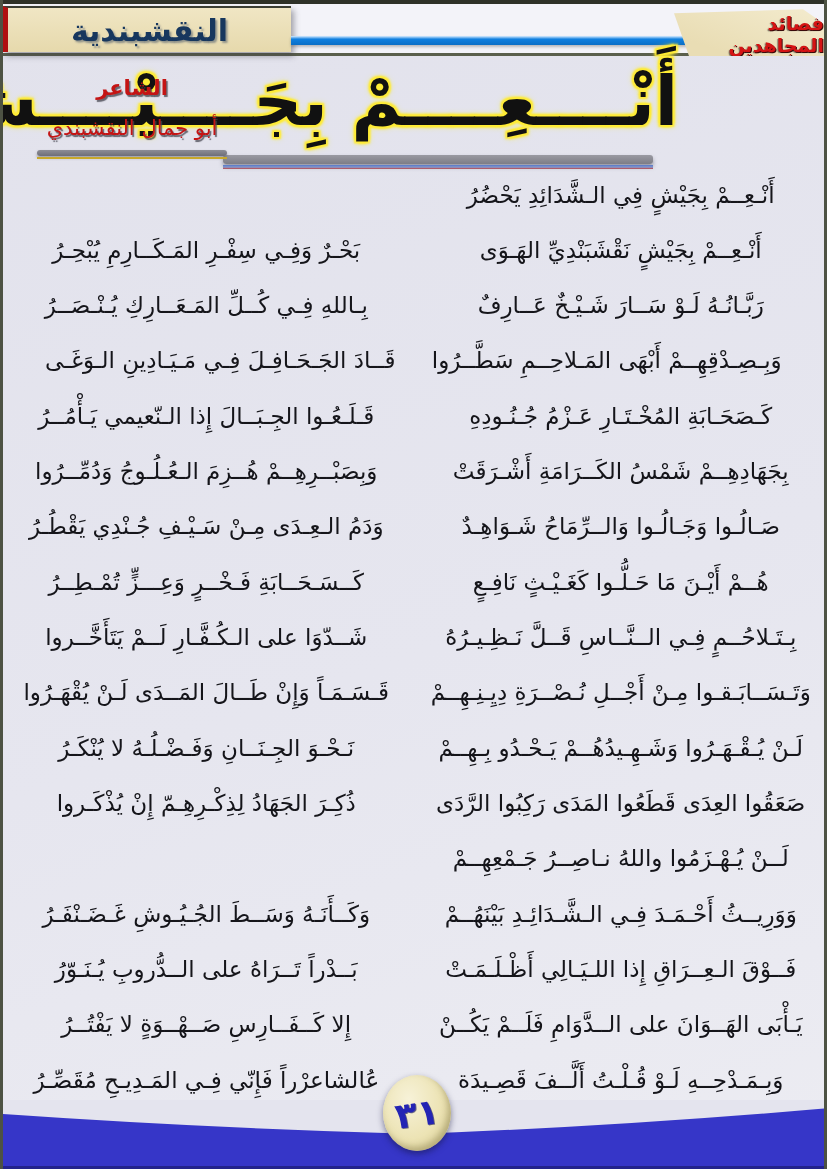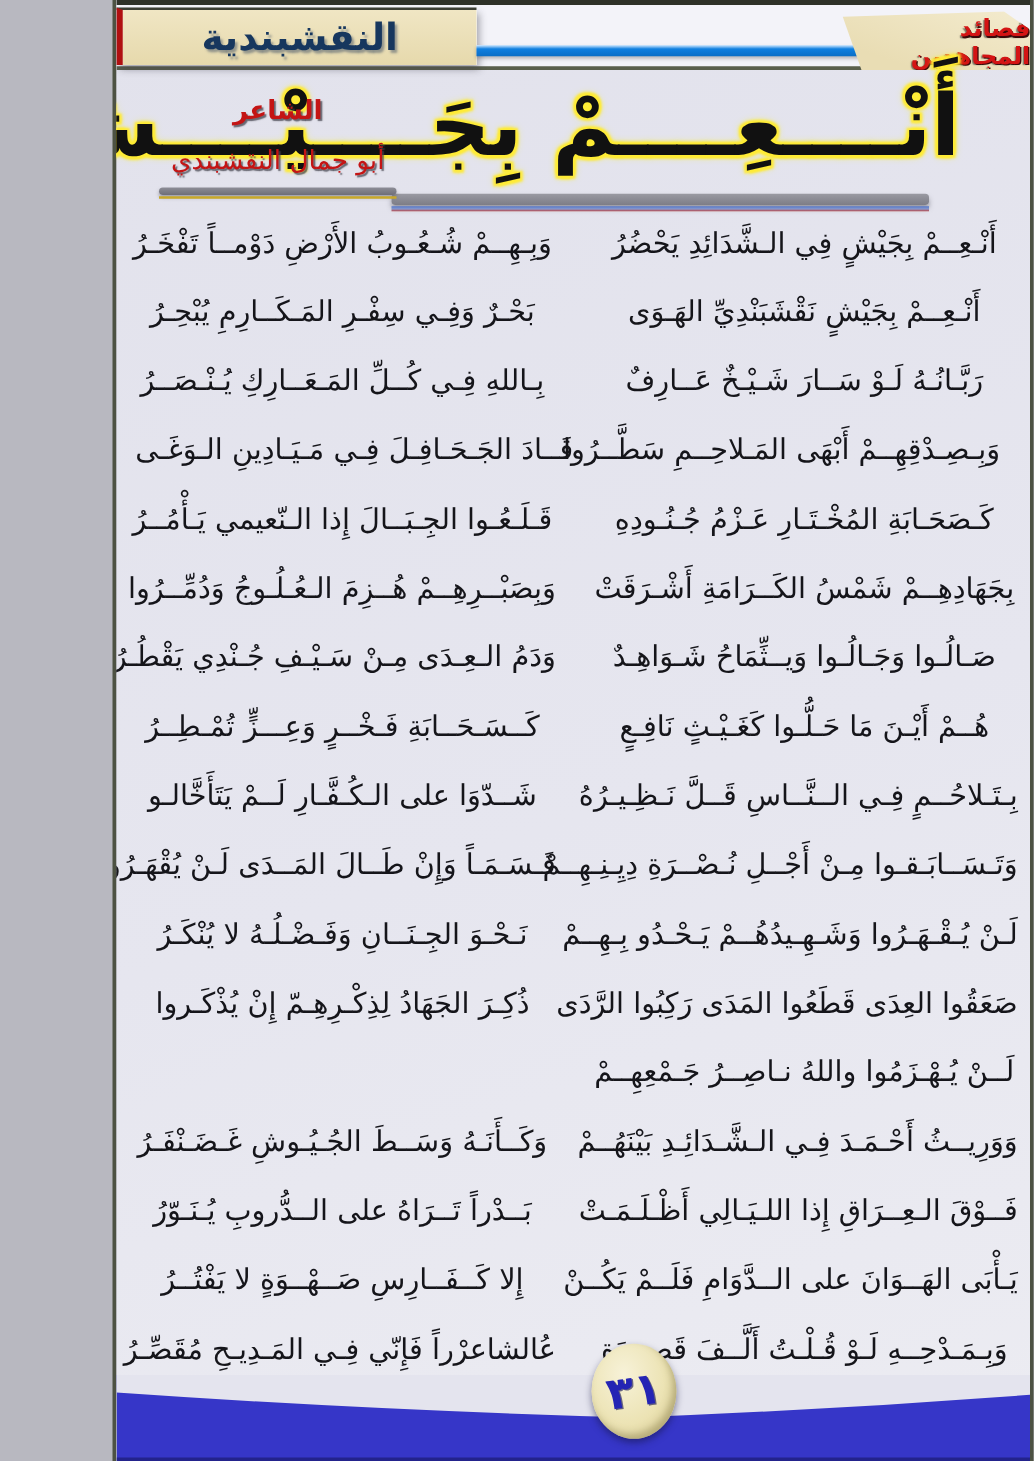--- a/index.html
+++ b/index.html
@@ -1,20 +1,20 @@
 <!DOCTYPE html>
 <html lang="ar" dir="rtl"><head>
 <meta charset="utf-8">
 <style>
   * { margin:0; padding:0; box-sizing:border-box; }
   html,body { width:827px; height:1169px; overflow:hidden; }
   body { font-family:"DejaVu Sans", sans-serif; background:#b8b8c0; }
 
   .page {
-    position:relative; width:737px; height:1169px;
+    position:relative; width:827px; height:1169px;
     background:linear-gradient(160deg,#e2e2ec 0%,#e6e6ef 55%,#ececf2 100%);
     border-left:3px solid #4d5243;
     border-right:3px solid #4d5243;
     overflow:hidden;
   }
 
   
   .header {
     position:absolute; top:0; left:0; width:100%; height:56px;
     background:#f3f3f9;
@@ -159,21 +159,20 @@
     <div class="poet-label">الشاعر</div>
     <div class="poet-name">أبو جمال النقشبندي</div>
     <div class="poet-underline"></div>
     <div class="poet-underline2"></div>
   </div>
 
   <div class="poem">
 
       <div class="verse-row">
         <div class="hemistich right">أَنْـعِــمْ بِجَيْشٍ فِي الـشَّدَائِدِ يَحْضُرُ</div>
-        <div class="hemistich left">وَبِـهِــمْ شُـعُـوبُ الأَرْضِ دَوْمــاً تَفْخَـرُ</div>
       </div>
 
       <div class="verse-row">
         <div class="hemistich right">أَنْـعِــمْ بِجَيْشٍ نَقْشَبَنْدِيِّ الهَـوَى</div>
         <div class="hemistich left">بَحْـرٌ وَفِـي سِفْـرِ المَـكَــارِمِ يُبْحِـرُ</div>
       </div>
 
       <div class="verse-row">
         <div class="hemistich right">رَبَّـانُـهُ لَـوْ سَــارَ شَـيْـخٌ عَــارِفٌ</div>
         <div class="hemistich left">بِـاللهِ فِـي كُــلِّ المَـعَــارِكِ يُـنْـصَــرُ</div>
@@ -188,32 +187,32 @@
         <div class="hemistich right">كَـصَحَـابَةِ المُخْـتَـارِ عَـزْمُ جُـنُـودِهِ</div>
         <div class="hemistich left">قَـلَـعُـوا الجِـبَــالَ إِذا الـنّعيمي يَـأْمُــرُ</div>
       </div>
 
       <div class="verse-row">
         <div class="hemistich right">بِجَهَادِهِــمْ شَمْسُ الكَــرَامَةِ أَشْـرَقَتْ</div>
         <div class="hemistich left">وَبِصَبْــرِهِــمْ هُــزِمَ الـعُـلُـوجُ وَدُمِّــرُوا</div>
       </div>
 
       <div class="verse-row">
-        <div class="hemistich right">صَـالُـوا وَجَـالُـوا وَيــثِّمَاحُ شَـوَاهِـدٌ</div>
+        <div class="hemistich right">صَـالُـوا وَجَـالُـوا وَالــرِّمَاحُ شَـوَاهِـدٌ</div>
         <div class="hemistich left">وَدَمُ الـعِـدَى مِـنْ سَـيْـفِ جُـنْدِي يَقْطُـرُ</div>
       </div>
 
       <div class="verse-row">
         <div class="hemistich right">هُــمْ أَيْـنَ مَا حَـلُّـوا كَغَـيْـثٍ نَافِـعٍ</div>
         <div class="hemistich left">كَــسَـحَــابَةِ فَـخْــرٍ وَعِـــزٍّ تُمْـطِــرُ</div>
       </div>
 
       <div class="verse-row">
         <div class="hemistich right">بِـتَـلاحُــمٍ فِـي الــنَّــاسِ قَــلَّ نَـظِـيـرُهُ</div>
-        <div class="hemistich left">شَــدّوَا على الـكُـفَّـارِ لَــمْ يَتَأَخَّالـو</div>
+        <div class="hemistich left">شَــدّوَا على الـكُـفَّـارِ لَــمْ يَتَأَخَّــروا</div>
       </div>
 
       <div class="verse-row">
         <div class="hemistich right">وَتَـسَــابَـقـوا مِـنْ أَجْــلِ نُـصْــرَةِ دِيِـنِـهِــمْ</div>
         <div class="hemistich left">قَـسَـمَـاً وَإِنْ طَــالَ المَــدَى لَـنْ يُقْهَـرُوا</div>
       </div>
 
       <div class="verse-row">
         <div class="hemistich right">لَـنْ يُـقْـهَـرُوا وَشَـهِـيدُهُــمْ يَـحْـدُو بِـهِــمْ</div>
         <div class="hemistich left">نَـحْـوَ الجِـنَــانِ وَفَـضْـلُـهُ لا يُنْكَـرُ</div>

